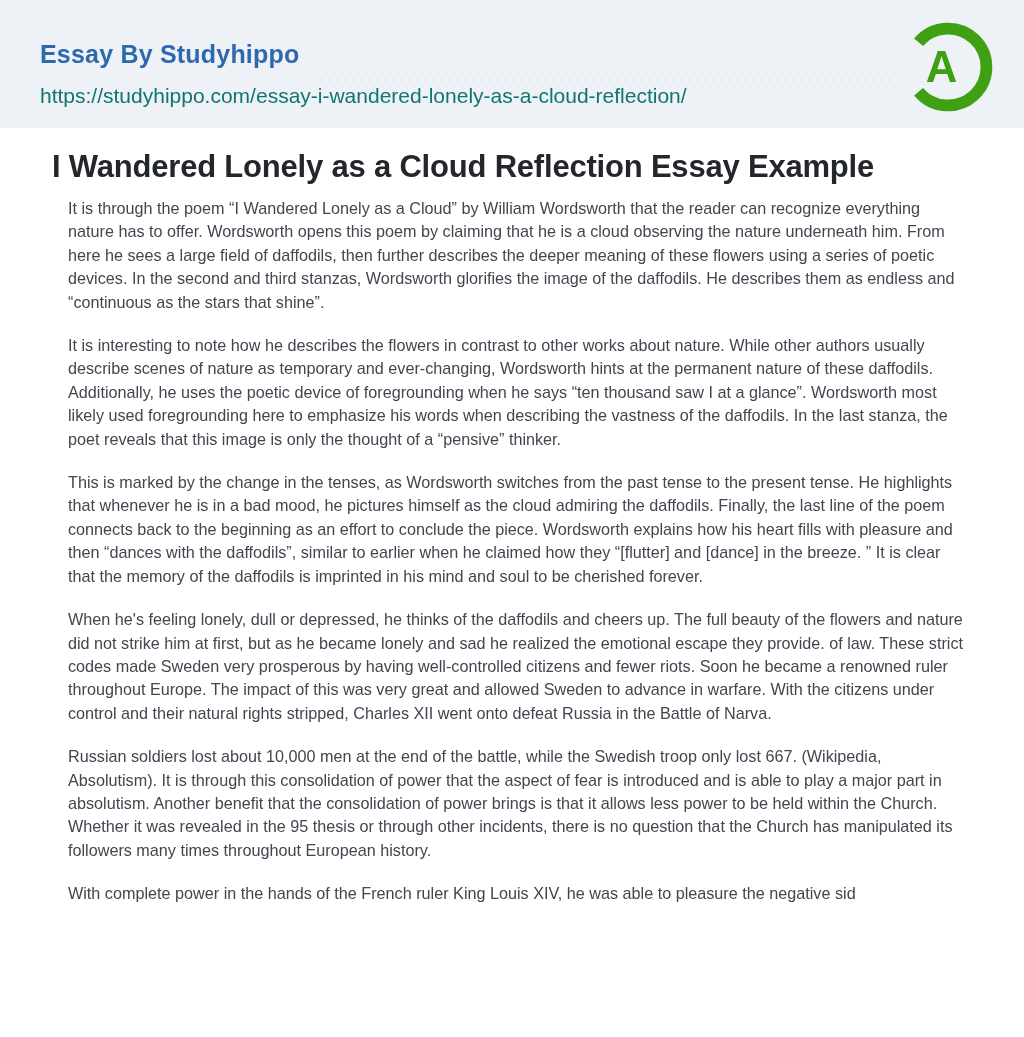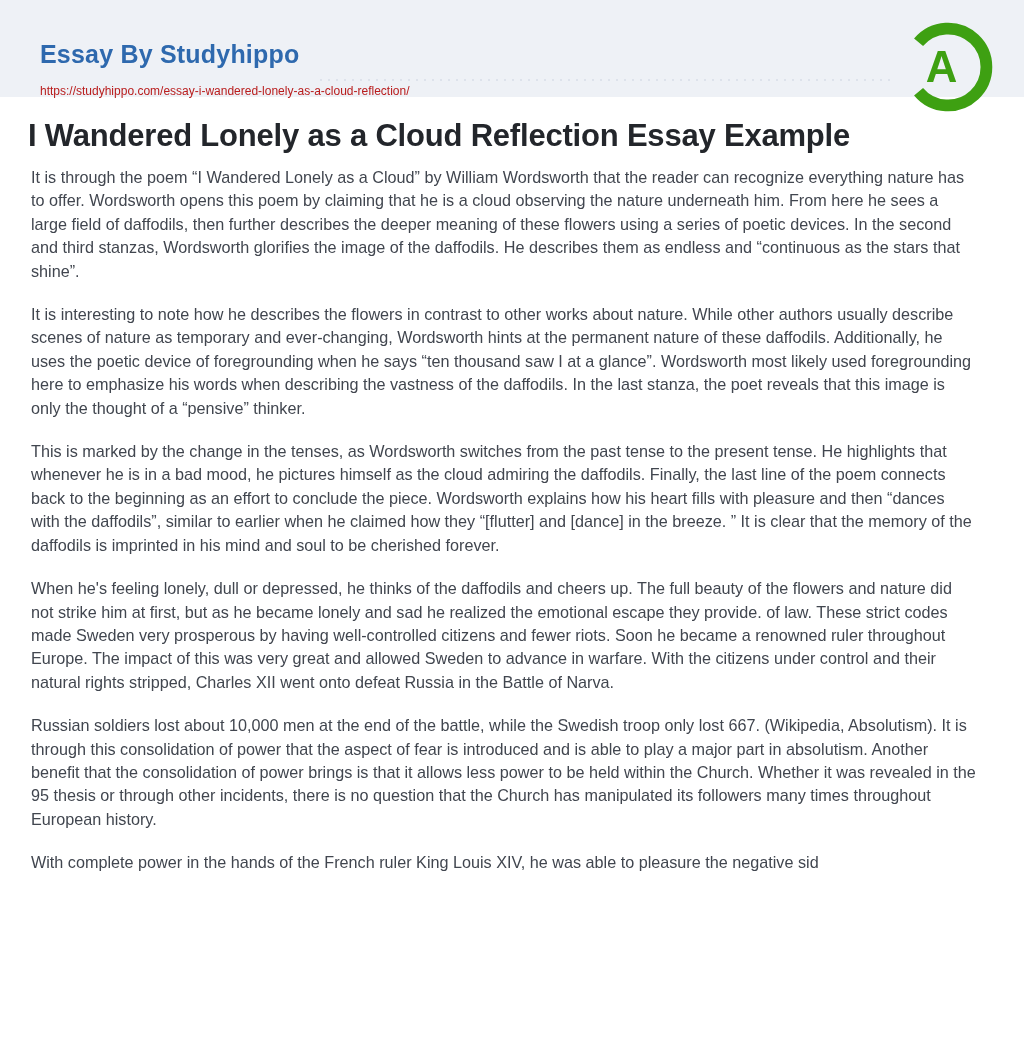--- a/index.html
+++ b/index.html
@@ -6,21 +6,21 @@
   html, body {
     width: 1024px;
     height: 1037px;
     background: #ffffff;
     font-family: "Liberation Sans", "DejaVu Sans", sans-serif;
     overflow: hidden;
   }
   .page-header {
     position: relative;
     width: 100%;
-    height: 97px;
+    height: 128px;
     background: #eef1f6;
   }
   .site-title {
     position: absolute;
     left: 40px;
     top: 40px;
     font-size: 25px;
     font-weight: 700;
     color: #2e69ae;
     letter-spacing: 0.2px;
@@ -30,50 +30,50 @@
     left: 320px;
     top: 79px;
     width: 570px;
     height: 2px;
     background-image: repeating-linear-gradient(to right, #dde2eb 0 2px, transparent 2px 8px);
   }
   .page-url {
     position: absolute;
     left: 40px;
     top: 84px;
-    font-size: 12px;
+    font-size: 21px;
     font-weight: 400;
-    color: #b91c1c;
+    color: #0f766e;
     text-decoration: none;
   }
   .logo {
     position: absolute;
     right: 28px;
     top: 19px;
     width: 96px;
     height: 96px;
   }
   .logo svg { width: 100%; height: 100%; display: block; }
   .content {
-    padding: 0 39px 0 28px;
+    padding: 0 39px 0 52px;
   }
   .article-title {
     margin: 21px 0 12px;
     font-size: 31px;
     line-height: 36px;
     font-weight: 700;
     color: #23262b;
     letter-spacing: -0.2px;
     max-width: 950px;
   }
   .article-body p {
     font-size: 16.2px;
     line-height: 23.4px;
     color: #41464f;
-    margin: 0 3px 20px;
+    margin: 0 16px 20px;
     max-width: 946px;
   }
 </style>
 </head>
 <body>
 
 <header class="page-header">
   <div class="site-title">Essay By Studyhippo</div>
   <div class="dotted-leader"></div>
   <a class="page-url" href="#">https://studyhippo.com/essay-i-wandered-lonely-as-a-cloud-reflection/</a>

